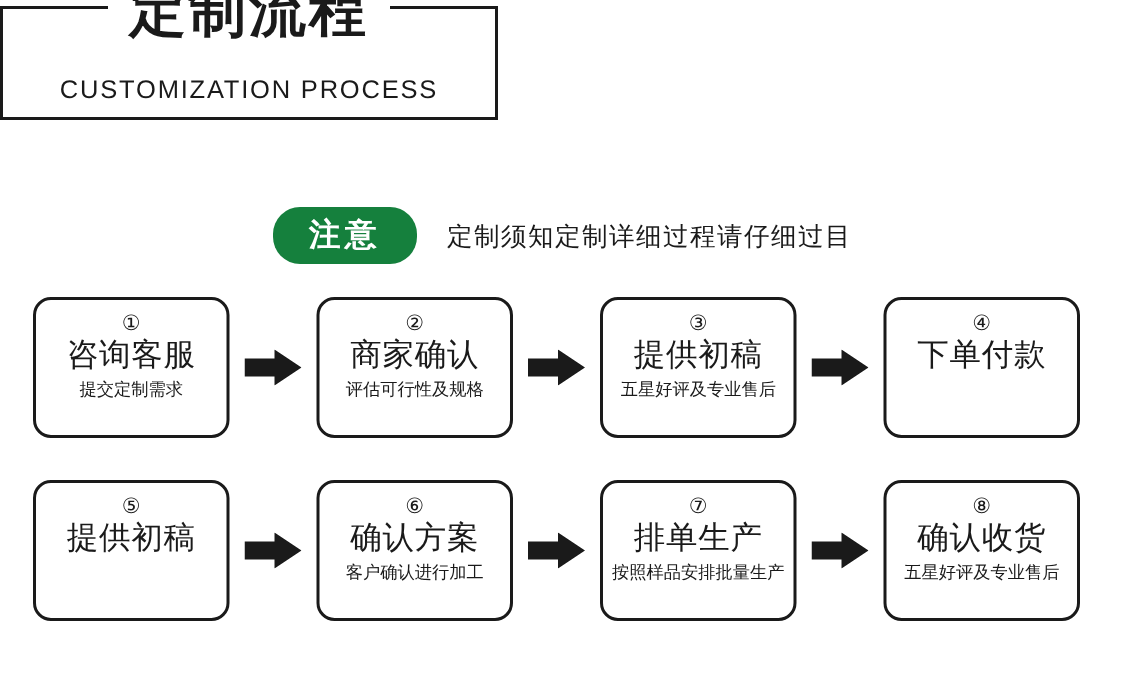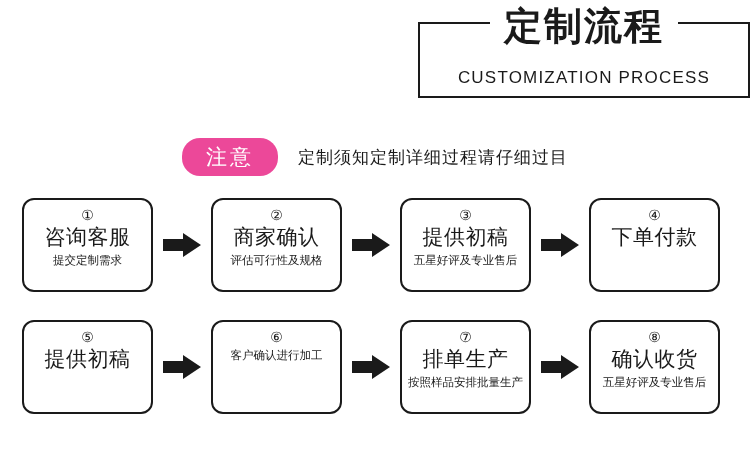--- a/index.html
+++ b/index.html
@@ -18,24 +18,24 @@
   .page {
     position: relative;
     width: 750px;
     height: 452px;
   }
 
   
   .header {
     position: absolute;
     left: 0;
-    top: 22px;
-    width: 750px;
-    display: flex;
-    justify-content: flex-end;
+    top: 4px;
+    width: 750px;
+    display: flex;
+    justify-content: flex-start;
   }
   .header-box {
     position: relative;
     width: 332px;
     height: 76px;
     border: 2px solid #1a1a1a;
     box-sizing: border-box;
     display: flex;
     flex-direction: column;
     align-items: center;
@@ -66,26 +66,26 @@
   .notice-row {
     position: absolute;
     left: 0;
     top: 138px;
     width: 750px;
     display: flex;
     justify-content: center;
     align-items: center;
   }
   .notice-badge {
-    background: #ec4899;
+    background: #15803d;
     color: #ffffff;
     border-radius: 18px;
     padding: 6px 24px;
     font-size: 21px;
-    font-weight: normal;
+    font-weight: bold;
     letter-spacing: 3px;
     line-height: 26px;
     white-space: nowrap;
   }
   .notice-text {
     margin-left: 20px;
     font-size: 17px;
     letter-spacing: 1px;
     color: #1a1a1a;
     white-space: nowrap;
@@ -212,20 +212,21 @@
         <div class="step-num">⑤</div>
         <div class="step-title">提供初稿</div>
       </div>
       <div class="arrow">
         <svg width="38" height="24" viewBox="0 0 38 24">
             <polygon points="0,6 20,6 20,0 38,12 20,24 20,18 0,18" fill="#1a1a1a"></polygon>
           </svg>
       </div>
       <div class="step-card">
         <div class="step-num">⑥</div>
+        <div class="step-title">确认方案</div>
         <div class="step-desc">客户确认进行加工</div>
       </div>
       <div class="arrow">
         <svg width="38" height="24" viewBox="0 0 38 24">
             <polygon points="0,6 20,6 20,0 38,12 20,24 20,18 0,18" fill="#1a1a1a"></polygon>
           </svg>
       </div>
       <div class="step-card">
         <div class="step-num">⑦</div>
         <div class="step-title">排单生产</div>

